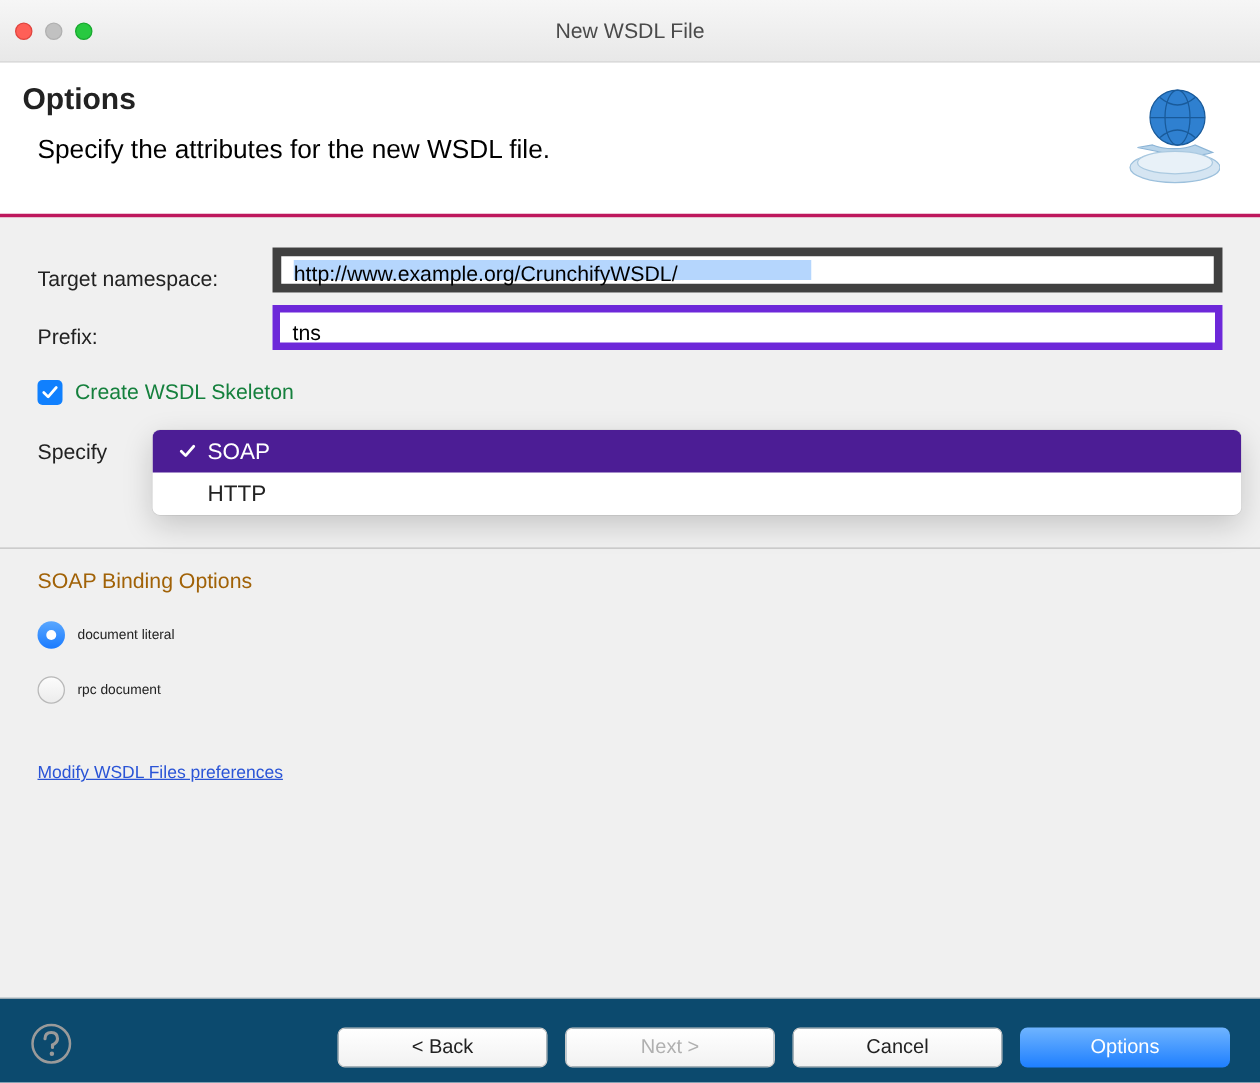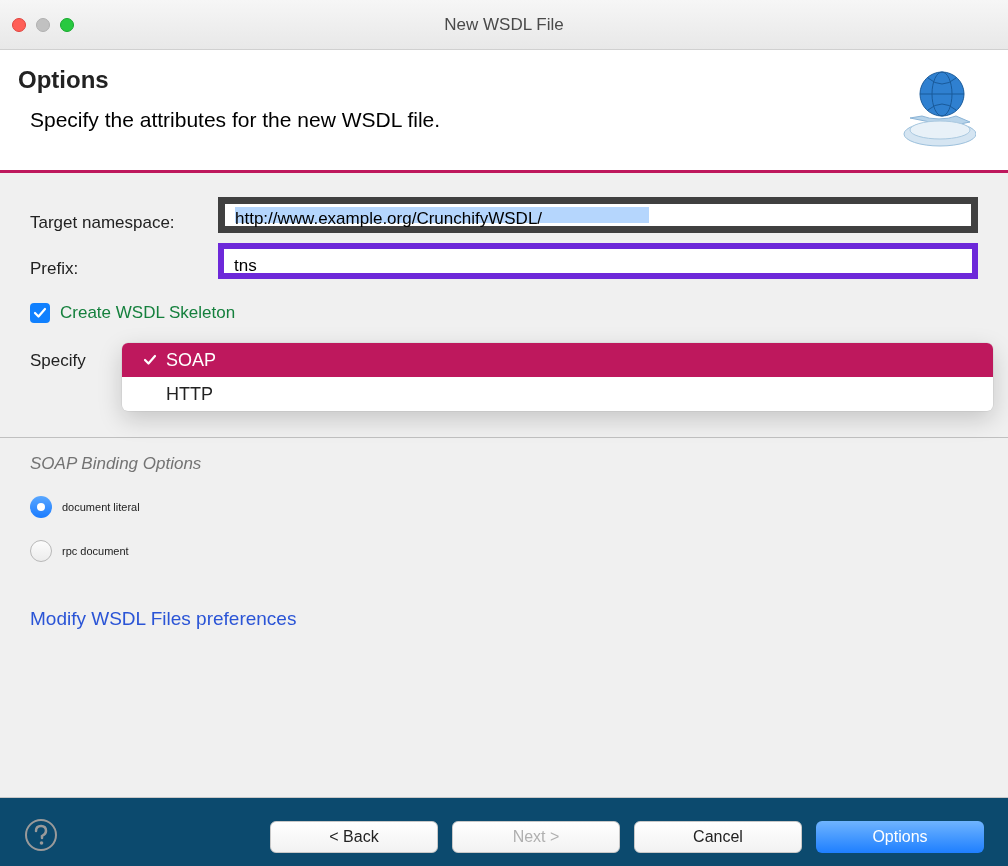--- a/index.html
+++ b/index.html
@@ -121,46 +121,47 @@
     }
     .dropdown-item {
       height: 34px;
       display: flex;
       align-items: center;
       padding-left: 18px;
       font-size: 18px;
       color: #222;
     }
     .dropdown-item.selected {
-      background: #be185d;
+      background: #4c1d95;
       color: #fff;
     }
     .check-mark { width: 20px; display: inline-flex; align-items: center; justify-content: center; }
     .dd-text { margin-left: 6px; }
     .divider { height: 1px; background: #c0c0c0; margin: 66px -30px 0 -30px; }
     .soap-binding { margin-top: 16px; }
-    .sb-title { font-size: 17px; color: #737373; font-style: italic; }
+    .sb-title { font-size: 17px; color: #a16207; }
     .radio-row { display: flex; align-items: center; gap: 10px; margin-top: 22px; }
     .radio {
       width: 22px; height: 22px; border-radius: 50%;
       border: 1px solid #b8b8b8;
       background: linear-gradient(to bottom, #fcfcfc, #ececec);
       display: flex; align-items: center; justify-content: center;
     }
     .radio.checked {
       background: linear-gradient(to bottom, #59a7ff, #1a7bff);
       border: none;
     }
     .radio-dot { width: 8px; height: 8px; background: #fff; border-radius: 50%; }
     .radio-label { font-size: 11px; color: #222; }
     .link {
       margin-top: 46px;
       display: inline-block;
-      font-size: 19px;
+      font-size: 14px;
       color: #2a54d6;
+      text-decoration: underline;
     }
     .footer {
       height: 78px;
       background: #0c4a6e;
       border-top: 1px solid #c8c8c8;
       display: flex;
       align-items: center;
       padding: 0 24px;
       gap: 14px;
     }

